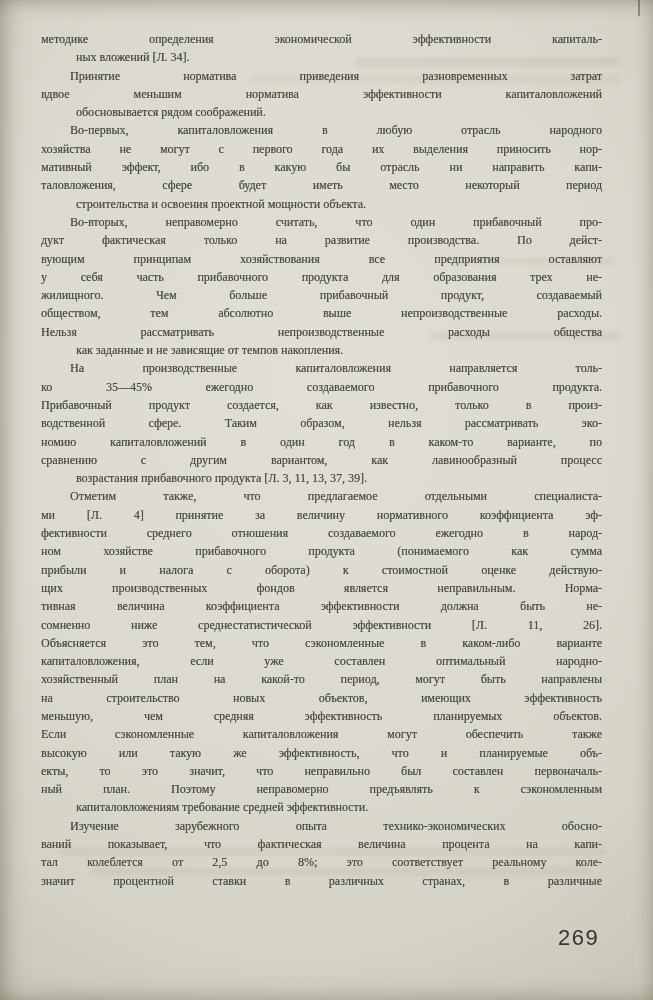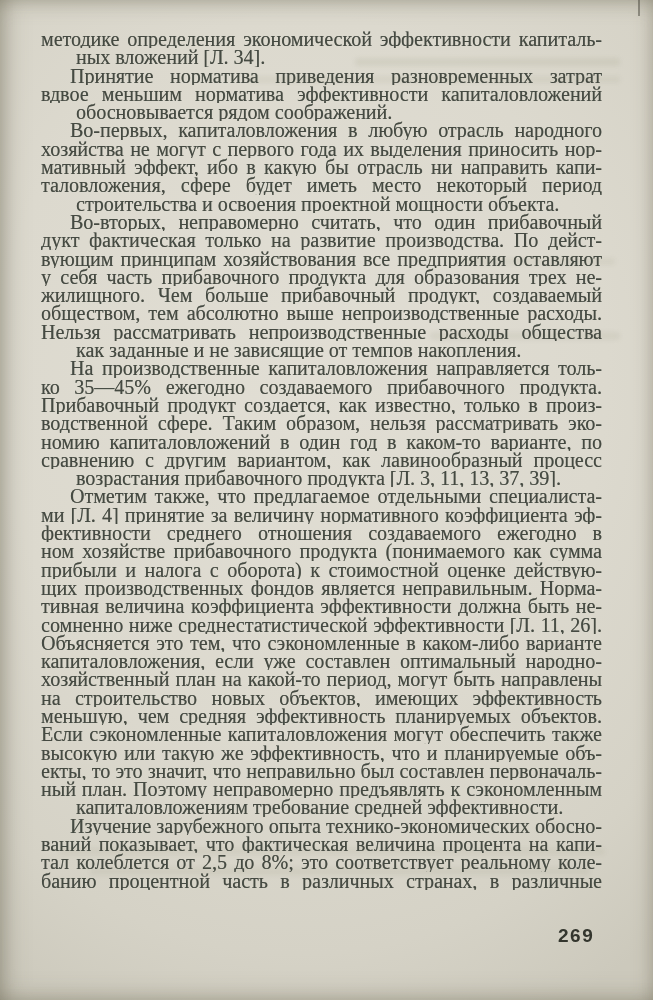--- a/index.html
+++ b/index.html
@@ -14,36 +14,36 @@
       radial-gradient(ellipse 90% 70% at 46% 38%, #e1ded4 0%, #dcd9ce 52%, #d5d2c6 82%, #ccc9bc 100%);
     box-shadow:
       inset 16px 0 26px -14px rgba(96,92,72,.50),
       inset -12px 0 22px -14px rgba(96,92,72,.38),
       inset 0 14px 24px -16px rgba(96,92,72,.42),
       inset 0 -16px 28px -18px rgba(96,92,72,.38);
   }
   .textblock{
     position:absolute;left:41px;top:30px;width:561px;
     color:#454a42;
-    font-size:20px;line-height:18.3px;
+    font-size:12px;line-height:18.3px;
     text-shadow:0.25px 0 0 rgba(69,74,66,.55);
   }
   .para{margin:0;}
   .line{
     text-align:justify;
     text-align-last:justify;
     text-justify:inter-word;
     height:18.3px;overflow:hidden;
   }
   .line.indent{text-indent:29px;}
   .line.last{text-align-last:left;margin-left:35px;}
   .page-number{
     position:absolute;left:558px;top:925px;
     font-family:"Liberation Sans","DejaVu Sans",sans-serif;
-    font-weight:700;font-size:19px;letter-spacing:1.5px;
+    font-weight:400;font-size:22px;letter-spacing:1.5px;
     color:#34362e;
   }
   
   .smudge{
     position:absolute;border-radius:4px;
     background:rgba(146,152,120,.14);
     filter:blur(2px);
     pointer-events:none;
   }
   .smudge.s1{left:355px;top:58px;width:265px;height:8px;}
@@ -122,18 +122,18 @@
         <div class="line">Если сэкономленные капиталовложения могут обеспечить также</div>
         <div class="line">высокую или такую же эффективность, что и планируемые объ-</div>
         <div class="line">екты, то это значит, что неправильно был составлен первоначаль-</div>
         <div class="line">ный план. Поэтому неправомерно предъявлять к сэкономленным</div>
         <div class="line last">капиталовложениям требование средней эффективности.</div>
       </div>
       <div class="para">
         <div class="line indent">Изучение зарубежного опыта технико-экономических обосно-</div>
         <div class="line">ваний показывает, что фактическая величина процента на капи-</div>
         <div class="line">тал колеблется от 2,5 до 8%; это соответствует реальному коле-</div>
-        <div class="line">банию процентной часть в различных странах, в различные</div>
+        <div class="line">значит процентной ставки в различных странах, в различные</div>
       </div>
     </div>
 
   <div class="page-number">269</div>
 </div>
 
 </body></html>

